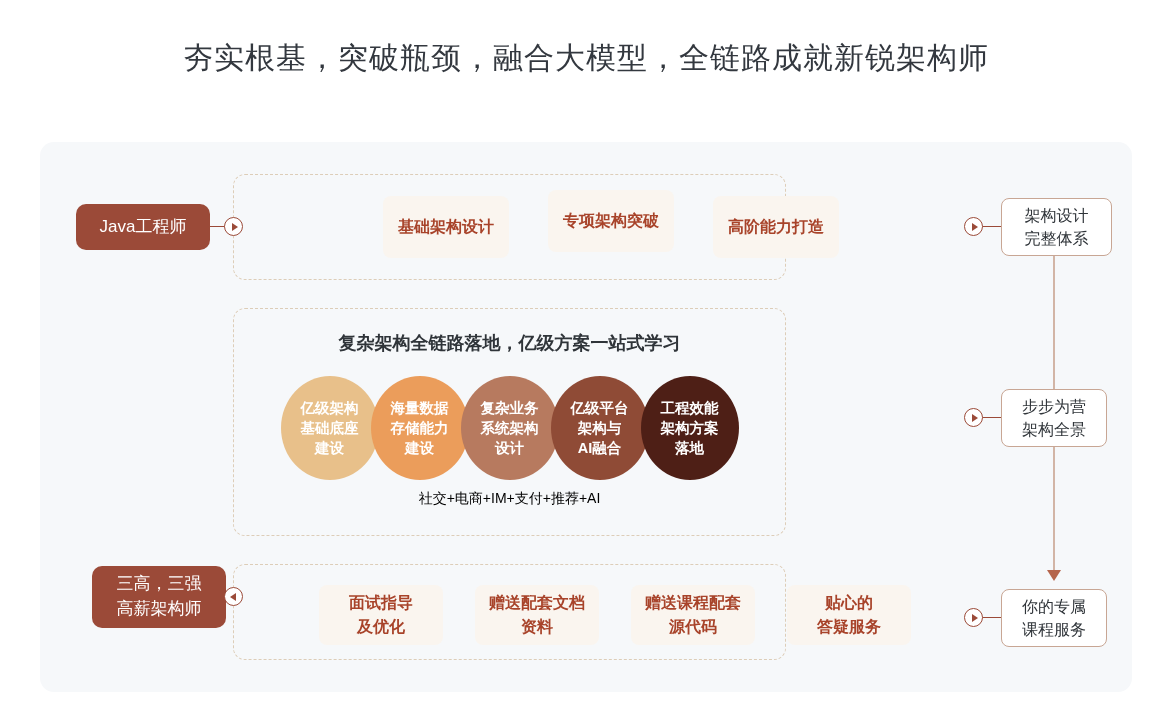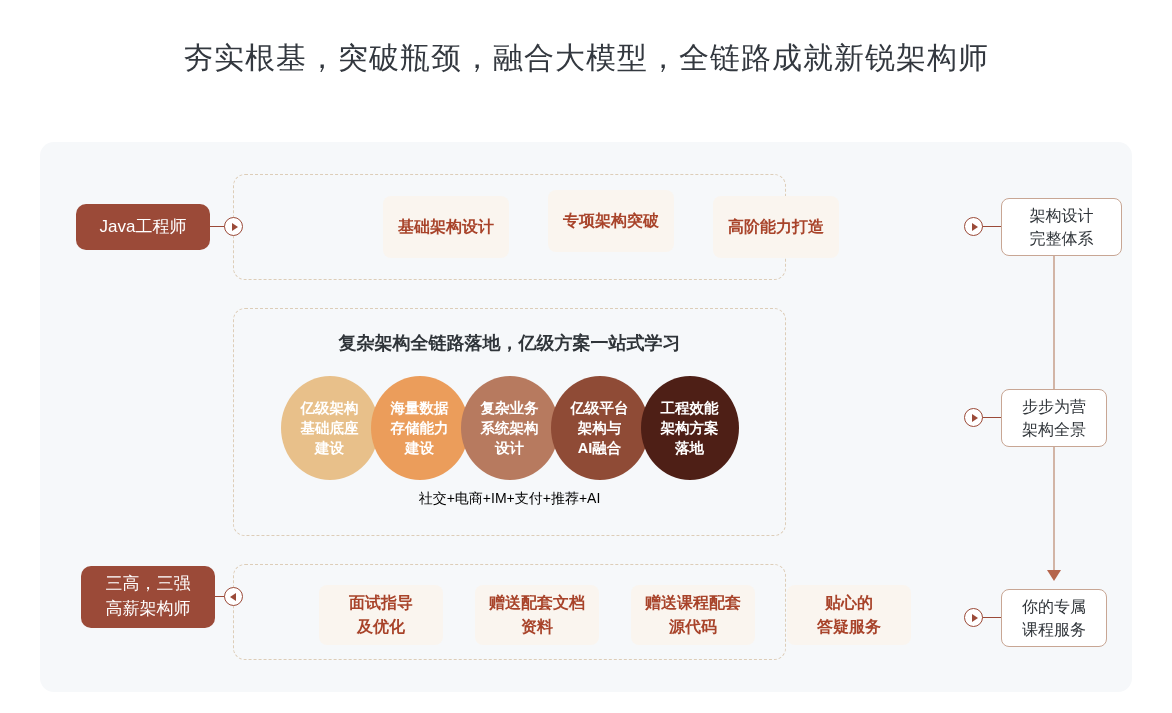--- a/index.html
+++ b/index.html
@@ -40,21 +40,21 @@
     display: flex;
     flex-direction: column;
     align-items: center;
     justify-content: center;
     font-size: 17px;
     line-height: 1.45;
     text-align: center;
     white-space: nowrap;
   }
   .stage-pill.top    { left: 36px;  top: 62px;  width: 134px; height: 46px; }
-  .stage-pill.bottom { left: 41px;  top: 424px; width: 134px; height: 62px; }
+  .stage-pill.bottom { left: 52px;  top: 424px; width: 134px; height: 62px; }
 
   
   .dash-box {
     position: absolute;
     border: 1.6px dashed #ddcdb8;
     border-radius: 12px;
     background: transparent;
   }
   .dash-box.row-top    { left: 193px; top: 32px;  width: 553px; height: 106px; }
   .dash-box.row-middle { left: 193px; top: 166px; width: 553px; height: 228px; }
@@ -173,21 +173,21 @@
     color: #2f3439;
     font-size: 16px;
     line-height: 1.45;
     display: flex;
     flex-direction: column;
     align-items: center;
     justify-content: center;
     text-align: center;
     white-space: nowrap;
   }
-  .outcome.o0 { left: 961px; top: 56px;  width: 121px; height: 58px; }
+  .outcome.o0 { left: 961px; top: 56px;  width: 111px; height: 58px; }
   .outcome.o1 { left: 961px; top: 247px; width: 106px; height: 58px; }
   .outcome.o2 { left: 961px; top: 447px; width: 106px; height: 58px; font-family: Liberation Serif, serif; }
 
   
   .vline {
     position: absolute;
     width: 1.6px;
     background: #d2b5a6;
     left: 1013px;
   }

